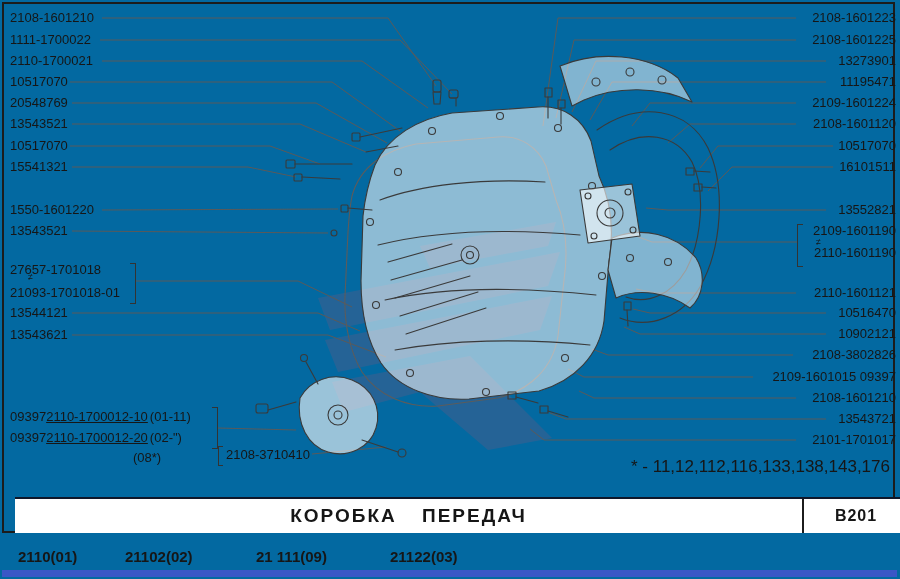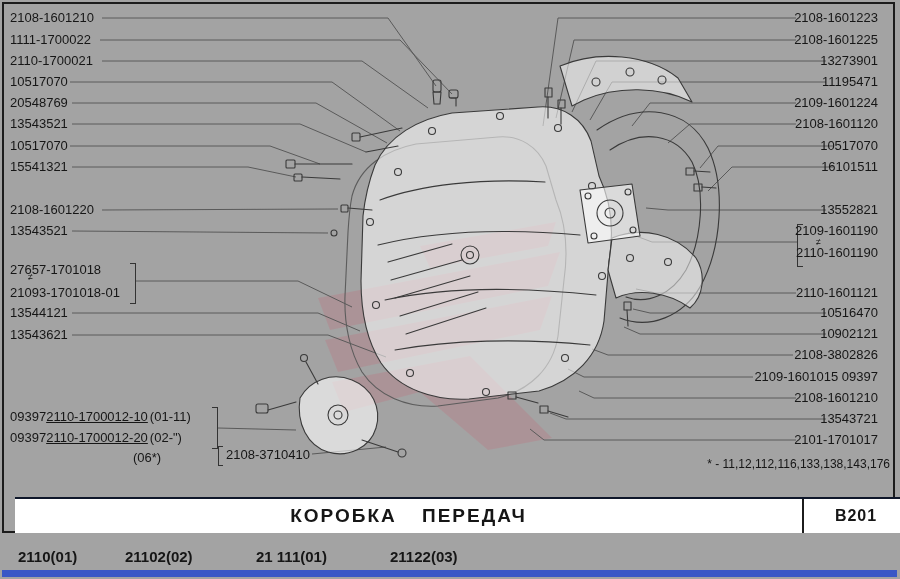--- a/index.html
+++ b/index.html
@@ -1,29 +1,29 @@
 <!DOCTYPE html>
 <html><head>
 <meta charset="utf-8">
 <style>
   html,body{margin:0;padding:0;background:#ffffff;}
   .page{
-    position:relative;width:900px;height:579px;background:#a3a3a3;overflow:hidden;
+    position:relative;width:900px;height:579px;background:#0369a1;overflow:hidden;
     font-family:"Liberation Sans", sans-serif;color:#161616;
   }
   .frame{
     position:absolute;left:2px;top:2px;width:893px;height:531px;
     border:2px solid #1c1c1c;box-sizing:border-box;
   }
   .art{position:absolute;left:0;top:0;width:900px;height:579px;z-index:1;}
   .lbl{
     position:absolute;z-index:3;font-size:13px;line-height:16px;white-space:nowrap;
     background:transparent;
   }
-  .lbl.right{right:22px;}
+  .lbl.right{right:4px;}
   .lbl.left{left:10px;}
   .u{text-decoration:underline;}
   .pfx{}
   .sfx{margin-left:2px;margin-top:32px;}
   .mark{position:absolute;z-index:3;font-size:9px;color:#161616;}
   .bracket{position:absolute;z-index:2;box-sizing:border-box;}
   .br-open-left{border-top:1px solid #333;border-bottom:1px solid #333;border-right:1px solid #333;}
   .br-open-right{border-top:1px solid #333;border-bottom:1px solid #333;border-left:1px solid #333;}
   .title-band{
     position:absolute;left:15px;top:497px;width:893px;height:36px;box-sizing:border-box;
@@ -34,21 +34,21 @@
     font-size:19px;font-weight:bold;letter-spacing:2px;word-spacing:18px;
   }
   .code-box{
     width:106px;border-left:2px solid #1c1c1c;box-sizing:border-box;
     display:flex;align-items:center;justify-content:center;
     font-size:16px;font-weight:bold;letter-spacing:1px;
   }
   .models{position:absolute;left:0;top:548px;width:900px;height:22px;z-index:4;}
   .model{position:absolute;font-size:15px;font-weight:bold;white-space:nowrap;}
   .accent-bar{position:absolute;left:2px;top:570px;width:895px;height:7px;background:#3a57c6;z-index:4;}
-  .footnote{position:absolute;right:10px;top:457px;font-size:12px;z-index:3;white-space:nowrap;text-align:center;}
+  .footnote{position:absolute;right:10px;top:457px;font-size:17px;z-index:3;white-space:nowrap;text-align:center;}
 </style>
 </head>
 <body>
 
 <div class="page">
 
   <div class="frame"></div>
 
   <svg class="art" viewBox="0 0 900 579" aria-hidden="true">
 
@@ -186,36 +186,36 @@
   </svg>
 
   <div class="lbl left" style="top:10px">2108-1601210</div>
   <div class="lbl left" style="top:32px">1111-1700022</div>
   <div class="lbl left" style="top:53px">2110-1700021</div>
   <div class="lbl left" style="top:74px">10517070</div>
   <div class="lbl left" style="top:95px">20548769</div>
   <div class="lbl left" style="top:116px">13543521</div>
   <div class="lbl left" style="top:138px">10517070</div>
   <div class="lbl left" style="top:159px">15541321</div>
-  <div class="lbl left" style="top:202px">2108-1601220</div>
+  <div class="lbl left" style="top:202px">1550-1601220</div>
   <div class="lbl left" style="top:223px">13543521</div>
   <div class="lbl left" style="top:262px">27657-1701018</div>
   <div class="lbl left" style="top:285px">21093-1701018-01</div>
   <div class="lbl left" style="top:305px">13544121</div>
   <div class="lbl left" style="top:327px">13543621</div>
   <span class="mark" style="left:28px; top:272px">≠</span>
   <div class="bracket br-open-left" style="left:130px; top:263px; width:6px; height:41px;"></div>
 
   <div class="lbl left" style="top:409px">
     <span class="pfx">09397</span><span class="u">2110-1700012-10</span><span class="sfx">(01-11)</span>
   </div>
   <div class="lbl left" style="top:430px">
     <span class="pfx">09397</span><span class="u">2110-1700012-20</span><span class="sfx">(02-")</span>
   </div>
-  <div class="lbl" style="left:133px; top:450px">(06*)</div>
+  <div class="lbl" style="left:133px; top:450px">(08*)</div>
   <div class="bracket br-open-left" style="left:212px; top:407px; width:6px; height:42px;"></div>
   <div class="bracket br-open-right" style="left:218px; top:446px; width:5px; height:20px;"></div>
   <div class="lbl" style="left:226px; top:447px">2108-3710410</div>
 
   <div class="lbl right" style="top:10px">2108-1601223</div>
   <div class="lbl right" style="top:32px">2108-1601225</div>
   <div class="lbl right" style="top:53px">13273901</div>
   <div class="lbl right" style="top:74px">11195471</div>
   <div class="lbl right" style="top:95px">2109-1601224</div>
   <div class="lbl right" style="top:116px">2108-1601120</div>
@@ -238,19 +238,19 @@
   <div class="footnote">* - 11,12,112,116,133,138,143,176</div>
 
   <div class="title-band">
     <div class="title-center">КОРОБКА ПЕРЕДАЧ</div>
     <div class="code-box">B201</div>
   </div>
 
   <div class="models">
     <div class="model" style="left:18px">2110(01)</div>
     <div class="model" style="left:125px">21102(02)</div>
-    <div class="model" style="left:256px">21 111(01)</div>
+    <div class="model" style="left:256px">21 111(09)</div>
     <div class="model" style="left:390px">21122(03)</div>
   </div>
 
   <div class="accent-bar"></div>
 
 </div>
 
 </body></html>

